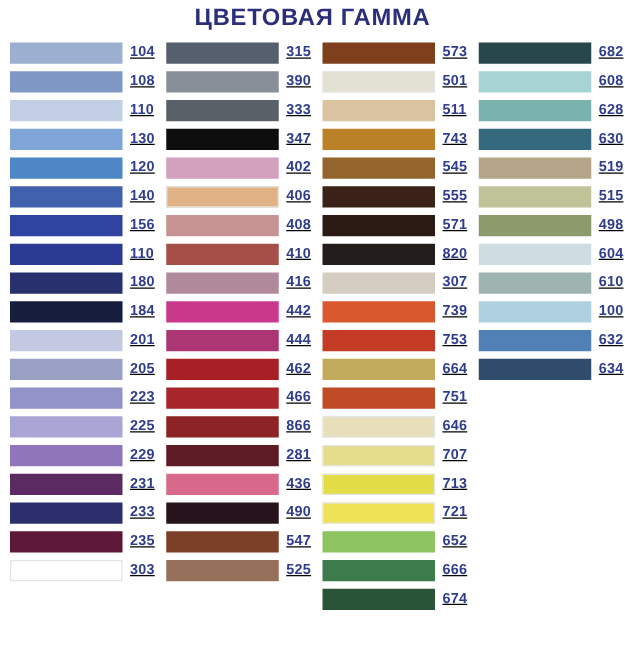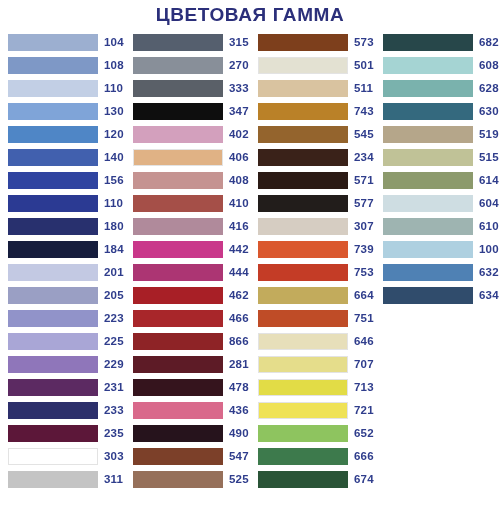--- a/index.html
+++ b/index.html
@@ -34,20 +34,21 @@
   }
   #columns {
     position: absolute;
     top: 31px;
     left: 0;
     width: 500px;
     height: 492px;
     display: flex;
     flex-direction: row;
     align-items: flex-start;
+    text-decoration: underline;
   }
   .palette-column {
     width: 125px;
     display: flex;
     flex-direction: column;
   }
   .swatch-row {
     height: 23px;
     display: flex;
     flex-direction: row;
@@ -153,33 +154,29 @@
           <div class="swatch-code">233</div>
         </div>
         <div class="swatch-row">
           <div class="swatch" style="background-color: rgb(92, 23, 57);"></div>
           <div class="swatch-code">235</div>
         </div>
         <div class="swatch-row">
           <div class="swatch bordered" style="background-color: rgb(255, 255, 255);"></div>
           <div class="swatch-code">303</div>
         </div>
-        <div class="swatch-row">
-          <div class="swatch" style="background-color: rgb(196, 196, 196);"></div>
-          <div class="swatch-code">311</div>
-        </div>
       </div>
       <div class="palette-column">
         <div class="swatch-row">
           <div class="swatch" style="background-color: rgb(85, 95, 110);"></div>
           <div class="swatch-code">315</div>
         </div>
         <div class="swatch-row">
           <div class="swatch" style="background-color: rgb(136, 143, 153);"></div>
-          <div class="swatch-code">270</div>
+          <div class="swatch-code">390</div>
         </div>
         <div class="swatch-row">
           <div class="swatch" style="background-color: rgb(90, 96, 104);"></div>
           <div class="swatch-code">333</div>
         </div>
         <div class="swatch-row">
           <div class="swatch" style="background-color: rgb(14, 14, 14);"></div>
           <div class="swatch-code">347</div>
         </div>
         <div class="swatch-row">
@@ -220,24 +217,20 @@
         </div>
         <div class="swatch-row">
           <div class="swatch" style="background-color: rgb(142, 35, 38);"></div>
           <div class="swatch-code">866</div>
         </div>
         <div class="swatch-row">
           <div class="swatch" style="background-color: rgb(93, 27, 38);"></div>
           <div class="swatch-code">281</div>
         </div>
         <div class="swatch-row">
-          <div class="swatch" style="background-color: rgb(53, 20, 29);"></div>
-          <div class="swatch-code">478</div>
-        </div>
-        <div class="swatch-row">
           <div class="swatch" style="background-color: rgb(217, 105, 139);"></div>
           <div class="swatch-code">436</div>
         </div>
         <div class="swatch-row">
           <div class="swatch" style="background-color: rgb(38, 19, 28);"></div>
           <div class="swatch-code">490</div>
         </div>
         <div class="swatch-row">
           <div class="swatch" style="background-color: rgb(124, 64, 41);"></div>
           <div class="swatch-code">547</div>
@@ -263,29 +256,29 @@
         <div class="swatch-row">
           <div class="swatch" style="background-color: rgb(186, 129, 40);"></div>
           <div class="swatch-code">743</div>
         </div>
         <div class="swatch-row">
           <div class="swatch" style="background-color: rgb(148, 100, 45);"></div>
           <div class="swatch-code">545</div>
         </div>
         <div class="swatch-row">
           <div class="swatch" style="background-color: rgb(58, 34, 25);"></div>
-          <div class="swatch-code">234</div>
+          <div class="swatch-code">555</div>
         </div>
         <div class="swatch-row">
           <div class="swatch" style="background-color: rgb(43, 26, 20);"></div>
           <div class="swatch-code">571</div>
         </div>
         <div class="swatch-row">
           <div class="swatch" style="background-color: rgb(34, 29, 27);"></div>
-          <div class="swatch-code">577</div>
+          <div class="swatch-code">820</div>
         </div>
         <div class="swatch-row">
           <div class="swatch" style="background-color: rgb(214, 205, 194);"></div>
           <div class="swatch-code">307</div>
         </div>
         <div class="swatch-row">
           <div class="swatch" style="background-color: rgb(218, 88, 46);"></div>
           <div class="swatch-code">739</div>
         </div>
         <div class="swatch-row">
@@ -349,21 +342,21 @@
         <div class="swatch-row">
           <div class="swatch" style="background-color: rgb(181, 166, 138);"></div>
           <div class="swatch-code">519</div>
         </div>
         <div class="swatch-row">
           <div class="swatch" style="background-color: rgb(192, 194, 151);"></div>
           <div class="swatch-code">515</div>
         </div>
         <div class="swatch-row">
           <div class="swatch" style="background-color: rgb(140, 154, 108);"></div>
-          <div class="swatch-code">614</div>
+          <div class="swatch-code">498</div>
         </div>
         <div class="swatch-row">
           <div class="swatch" style="background-color: rgb(206, 221, 226);"></div>
           <div class="swatch-code">604</div>
         </div>
         <div class="swatch-row">
           <div class="swatch" style="background-color: rgb(158, 180, 177);"></div>
           <div class="swatch-code">610</div>
         </div>
         <div class="swatch-row">

